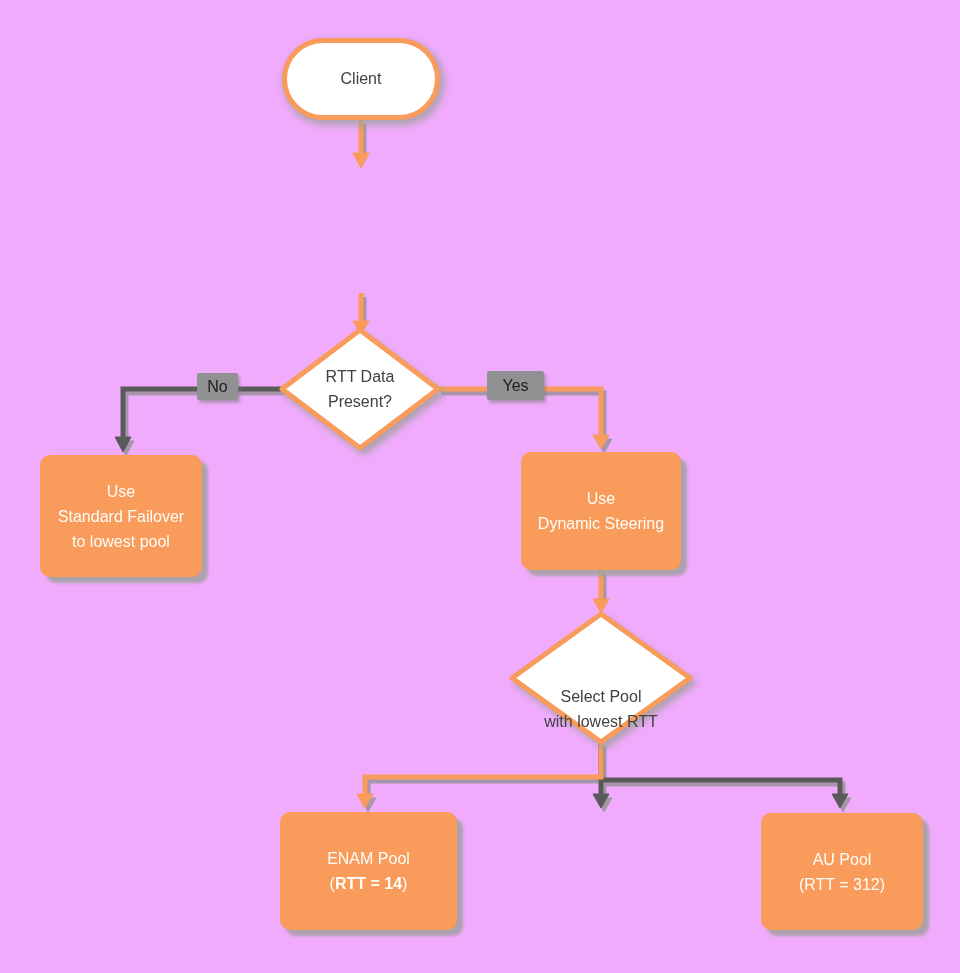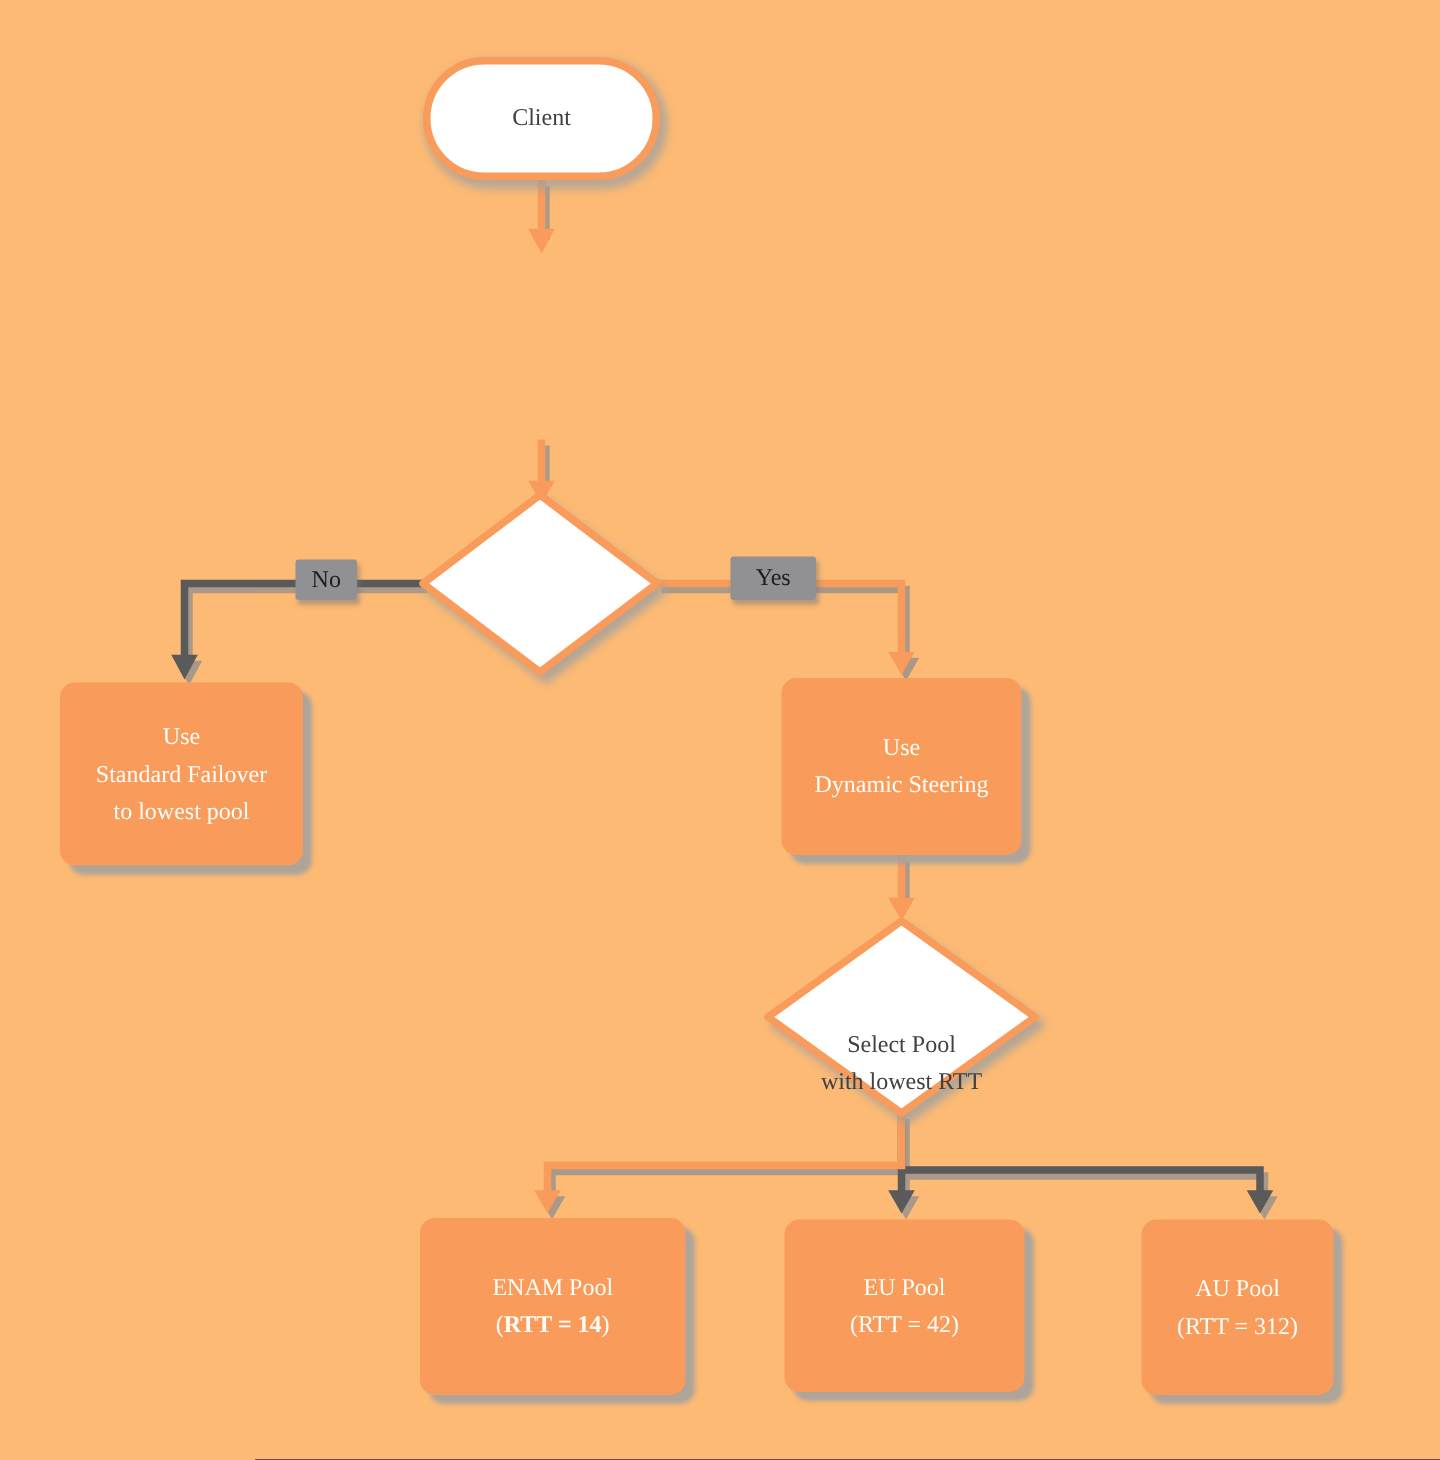--- a/index.html
+++ b/index.html
@@ -1,18 +1,18 @@
 <!DOCTYPE html>
 <html><head>
 <meta charset="utf-8">
 <style>
   html,body{margin:0;padding:0;background:#000;}
   #canvas{
-    position:relative;width:960px;height:973px;background:#fdba74;overflow:hidden;
-    font-family:Liberation Serif, serif;
+    position:relative;width:960px;height:973px;background:#f0abfc;overflow:hidden;
+    font-family:Liberation Sans, sans-serif;
   }
   #edges{position:absolute;left:0;top:0;}
   .node{position:absolute;display:flex;align-items:center;justify-content:center;
     text-align:center;box-sizing:border-box;}
   .orange-box{
     background:#F89B5B;border-radius:10px;color:#FFFDF8;
     font-size:16px;line-height:25px;
     box-shadow:6px 6px 3px rgba(160,160,160,0.85);
   }
   .stadium{
@@ -81,20 +81,26 @@
       <polygon points="360,330 438,389 360,448 282,389" fill="#ffffff" stroke="#F89B5B" stroke-width="5" stroke-linejoin="round"></polygon>
       <polygon points="601,614 690,678 601,742 512,678" fill="#ffffff" stroke="#F89B5B" stroke-width="5" stroke-linejoin="round"></polygon>
     </g>
   </svg>
 
   <div class="node stadium" style="left:282px;top:38px;width:158px;height:82px;">
     <span>Client</span>
   </div>
 
 
+  <div class="diamond-text" style="left:282px;top:330px;width:156px;height:118px;">
+    <div>
+      <div>RTT Data</div>
+      <div>Present?</div>
+    </div>
+  </div>
 
   <div class="edge-label" style="left:197px;top:373px;width:41px;height:27px;">
     <span>No</span>
   </div>
   <div class="edge-label" style="left:487px;top:371px;width:57px;height:29px;">
     <span>Yes</span>
   </div>
 
   <div class="node orange-box" style="left:40px;top:455px;width:162px;height:122px;">
     <div>
@@ -118,27 +124,21 @@
     </div>
   </div>
 
   <div class="node orange-box" style="left:280px;top:812px;width:177px;height:118px;">
     <div>
       <div>ENAM Pool</div>
       <div><span>(</span><span class="b">RTT = 14</span><span>)</span></div>
     </div>
   </div>
 
-  <div class="node orange-box" style="left:523px;top:813px;width:160px;height:115px;">
-    <div>
-      <div>EU Pool</div>
-      <div>(RTT = 42)</div>
-    </div>
-  </div>
 
-  <div class="node orange-box" style="left:761px;top:813px;width:128px;height:117px;">
+  <div class="node orange-box" style="left:761px;top:813px;width:162px;height:117px;">
     <div>
       <div>AU Pool</div>
       <div>(RTT = 312)</div>
     </div>
   </div>
 
 </div>
 
 </body></html>

